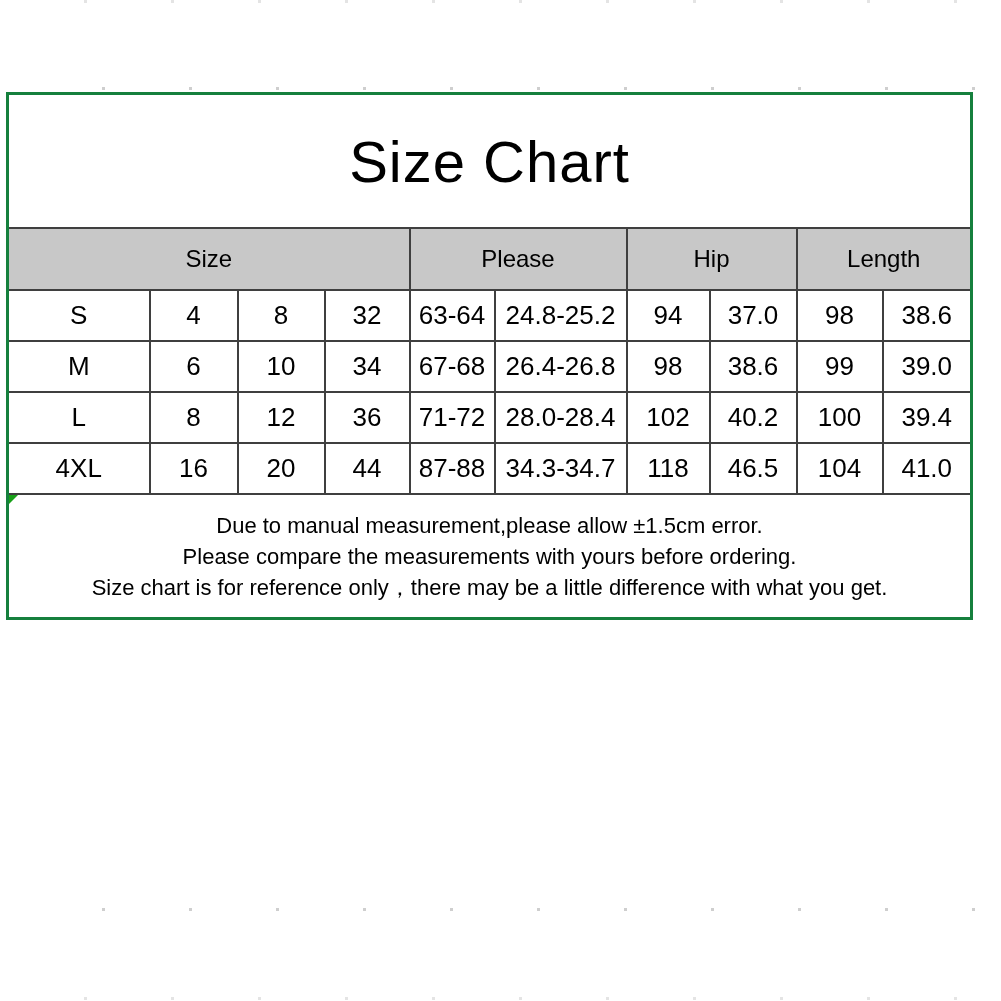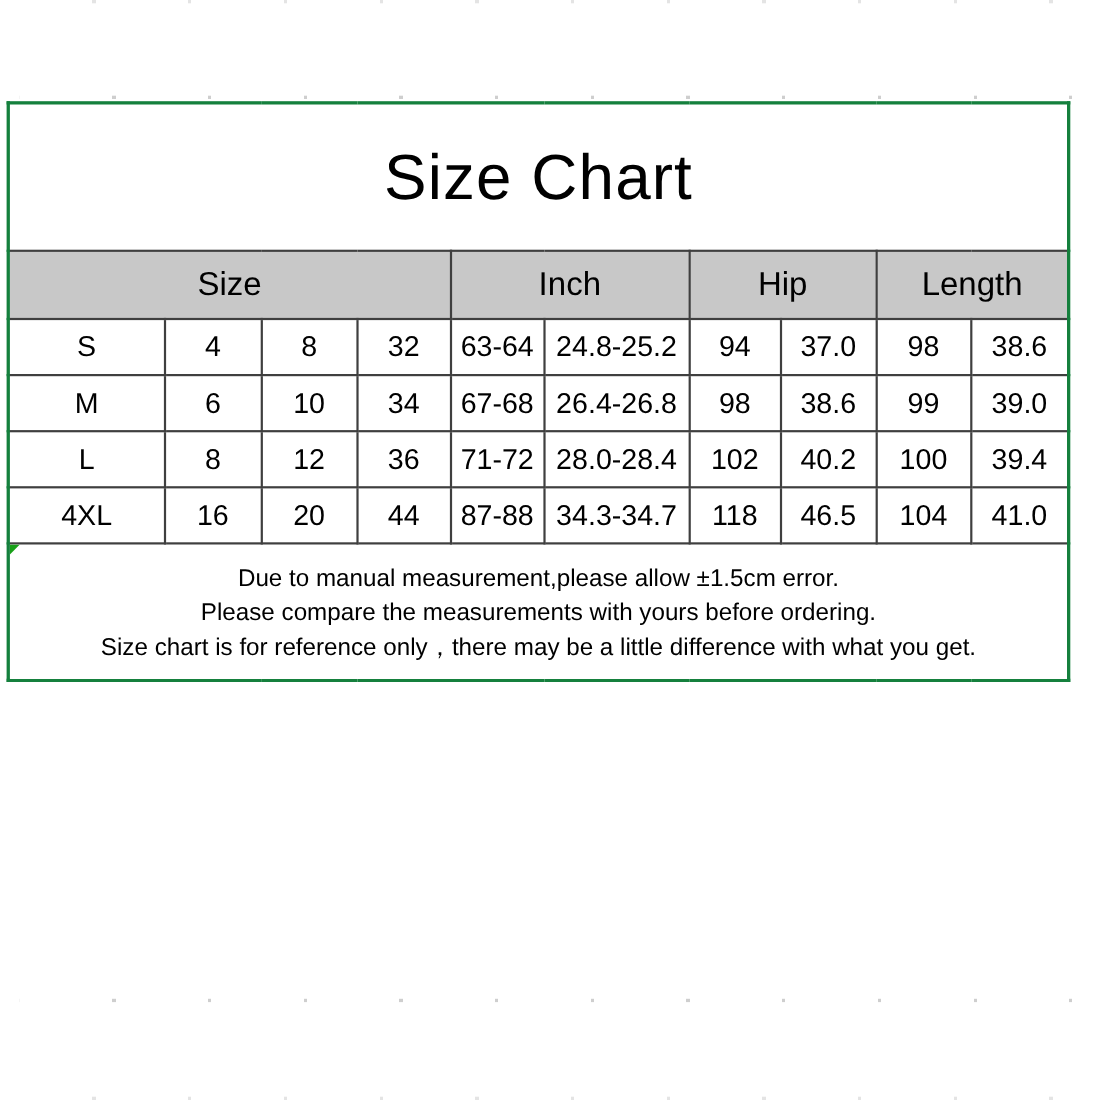--- a/index.html
+++ b/index.html
@@ -32,21 +32,21 @@
     padding:0;font-weight:normal;
     overflow:hidden;
   }
   .title-cell{
     height:132px;background:#ffffff;
     border-bottom:3px solid #000000;
     font-size:58px;font-weight:bold;letter-spacing:1px;
   }
   .group-row th{
     height:60px;background:#c8c8c8;
-    font-size:30px;
+    font-size:24px;
   }
   .sub-row th{
     height:57px;background:#c8c8c8;
     font-size:26px;
     position:relative;
   }
   .data-row td{
     height:49px;background:#ffffff;
     font-size:26px;
   }
@@ -85,21 +85,21 @@
       <col style="width:87px">
     <col style="width:86px">
       <col style="width:89px">
   </colgroup>
   <tbody>
     <tr>
       <td class="title-cell" colspan="10">Size Chart</td>
     </tr>
     <tr class="group-row">
       <th colspan="4">Size</th>
-      <th colspan="2">Inch</th>
+      <th colspan="2">Please</th>
       <th colspan="2">Hip</th>
       <th colspan="2">Length</th>
     </tr>
 
   </tbody>
   <tbody id="data-rows">
       <tr class="data-row">
         <td>S</td>
         <td>4</td>
         <td>8</td>

